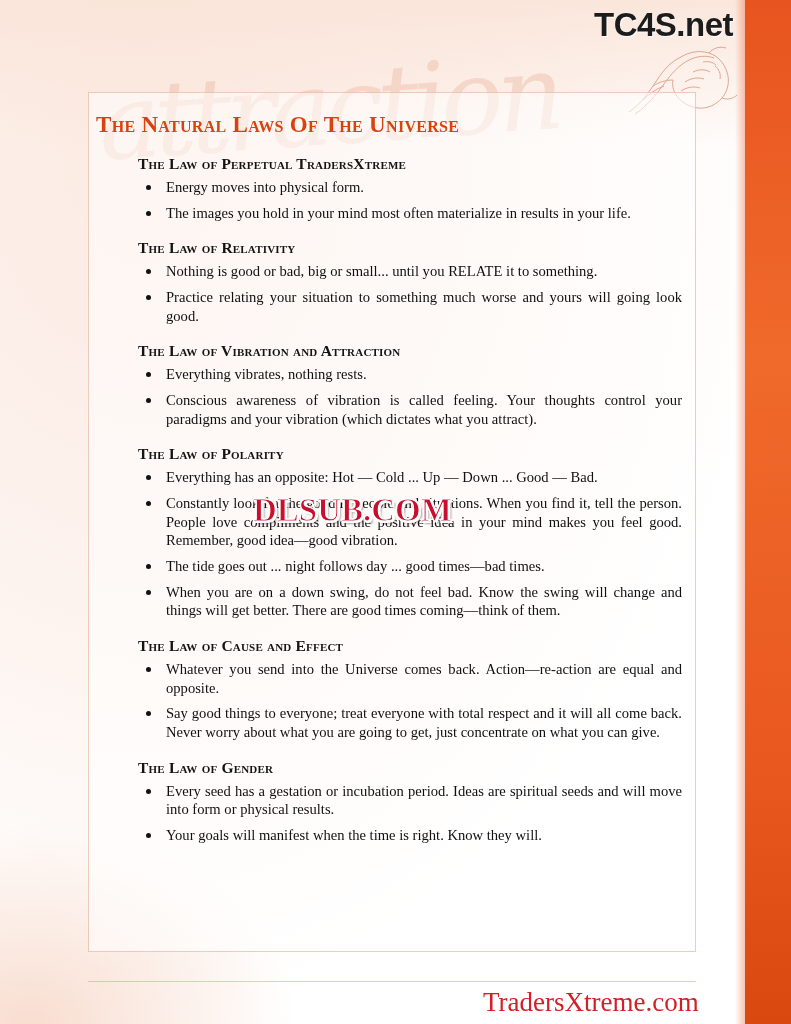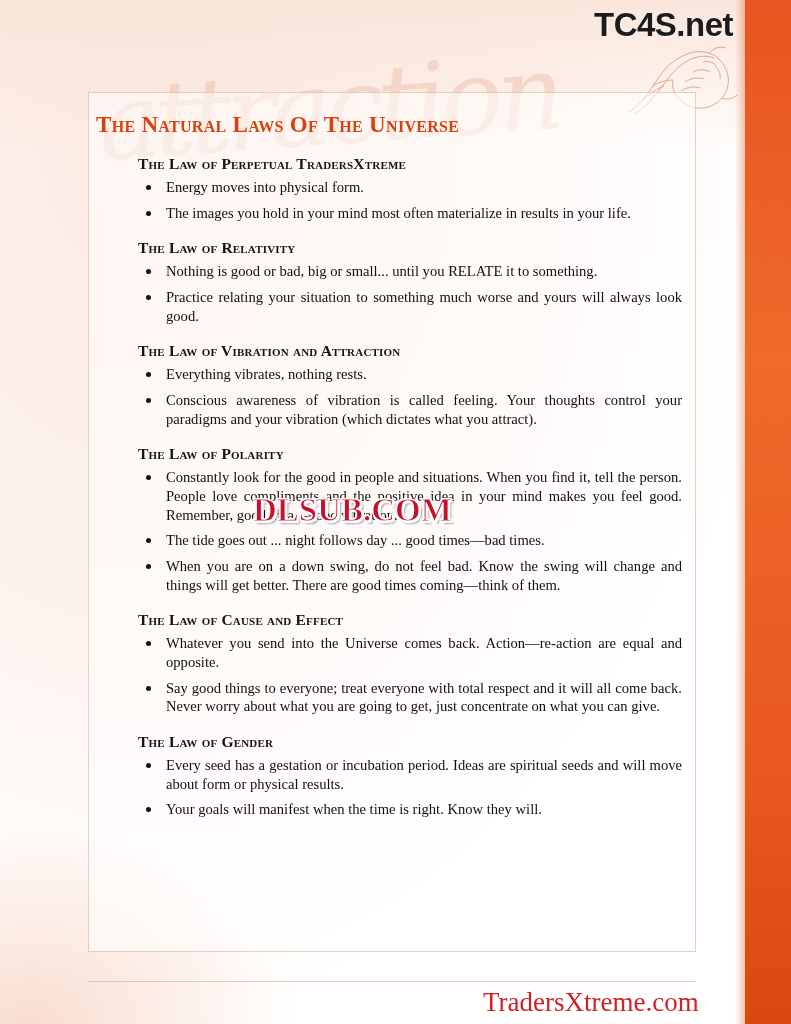--- a/index.html
+++ b/index.html
@@ -259,48 +259,49 @@
 
     <h2 class="section-title">The Law of Perpetual TradersXtreme</h2>
     <ul class="bullets">
       <li>Energy moves into physical form.</li>
       <li>The images you hold in your mind most often materialize in results in your life.</li>
     </ul>
 
     <h2 class="section-title">The Law of Relativity</h2>
     <ul class="bullets">
       <li>Nothing is good or bad, big or small... until you RELATE it to something.</li>
-      <li>Practice relating your situation to something much worse and yours will always look good.</li>
+      <li>Practice relating your situation to something much worse and yours will going look good.</li>
     </ul>
 
     <h2 class="section-title">The Law of Vibration and Attraction</h2>
     <ul class="bullets">
       <li>Everything vibrates, nothing rests.</li>
       <li>Conscious awareness of vibration is called feeling. Your thoughts control your paradigms and your vibration (which dictates what you attract).</li>
     </ul>
 
     <h2 class="section-title">The Law of Polarity</h2>
     <ul class="bullets">
+      <li>Everything has an opposite: Hot — Cold ... Up — Down ... Good — Bad.</li>
       <li>Constantly look for the good in people and situations. When you find it, tell the person. People love compliments and the positive idea in your mind makes you feel good. Remember, good idea—good vibration.</li>
     </ul>
 
     <ul class="bullets">
       <li>The tide goes out ... night follows day ... good times—bad times.</li>
       <li>When you are on a down swing, do not feel bad. Know the swing will change and things will get better. There are good times coming—think of them.</li>
     </ul>
 
     <h2 class="section-title">The Law of Cause and Effect</h2>
     <ul class="bullets">
       <li>Whatever you send into the Universe comes back. Action—re-action are equal and opposite.</li>
       <li>Say good things to everyone; treat everyone with total respect and it will all come back. Never worry about what you are going to get, just concentrate on what you can give.</li>
     </ul>
 
     <h2 class="section-title">The Law of Gender</h2>
     <ul class="bullets">
-      <li>Every seed has a gestation or incubation period. Ideas are spiritual seeds and will move about form or physical results.</li>
+      <li>Every seed has a gestation or incubation period. Ideas are spiritual seeds and will move into form or physical results.</li>
       <li>Your goals will manifest when the time is right. Know they will.</li>
     </ul>
   </div>
 
   <div class="dlsub">DLSUB.COM</div>
 
   <div class="bottom-rule"></div>
   <div class="brand-bottom">TradersXtreme.com</div>
 
 </div>

